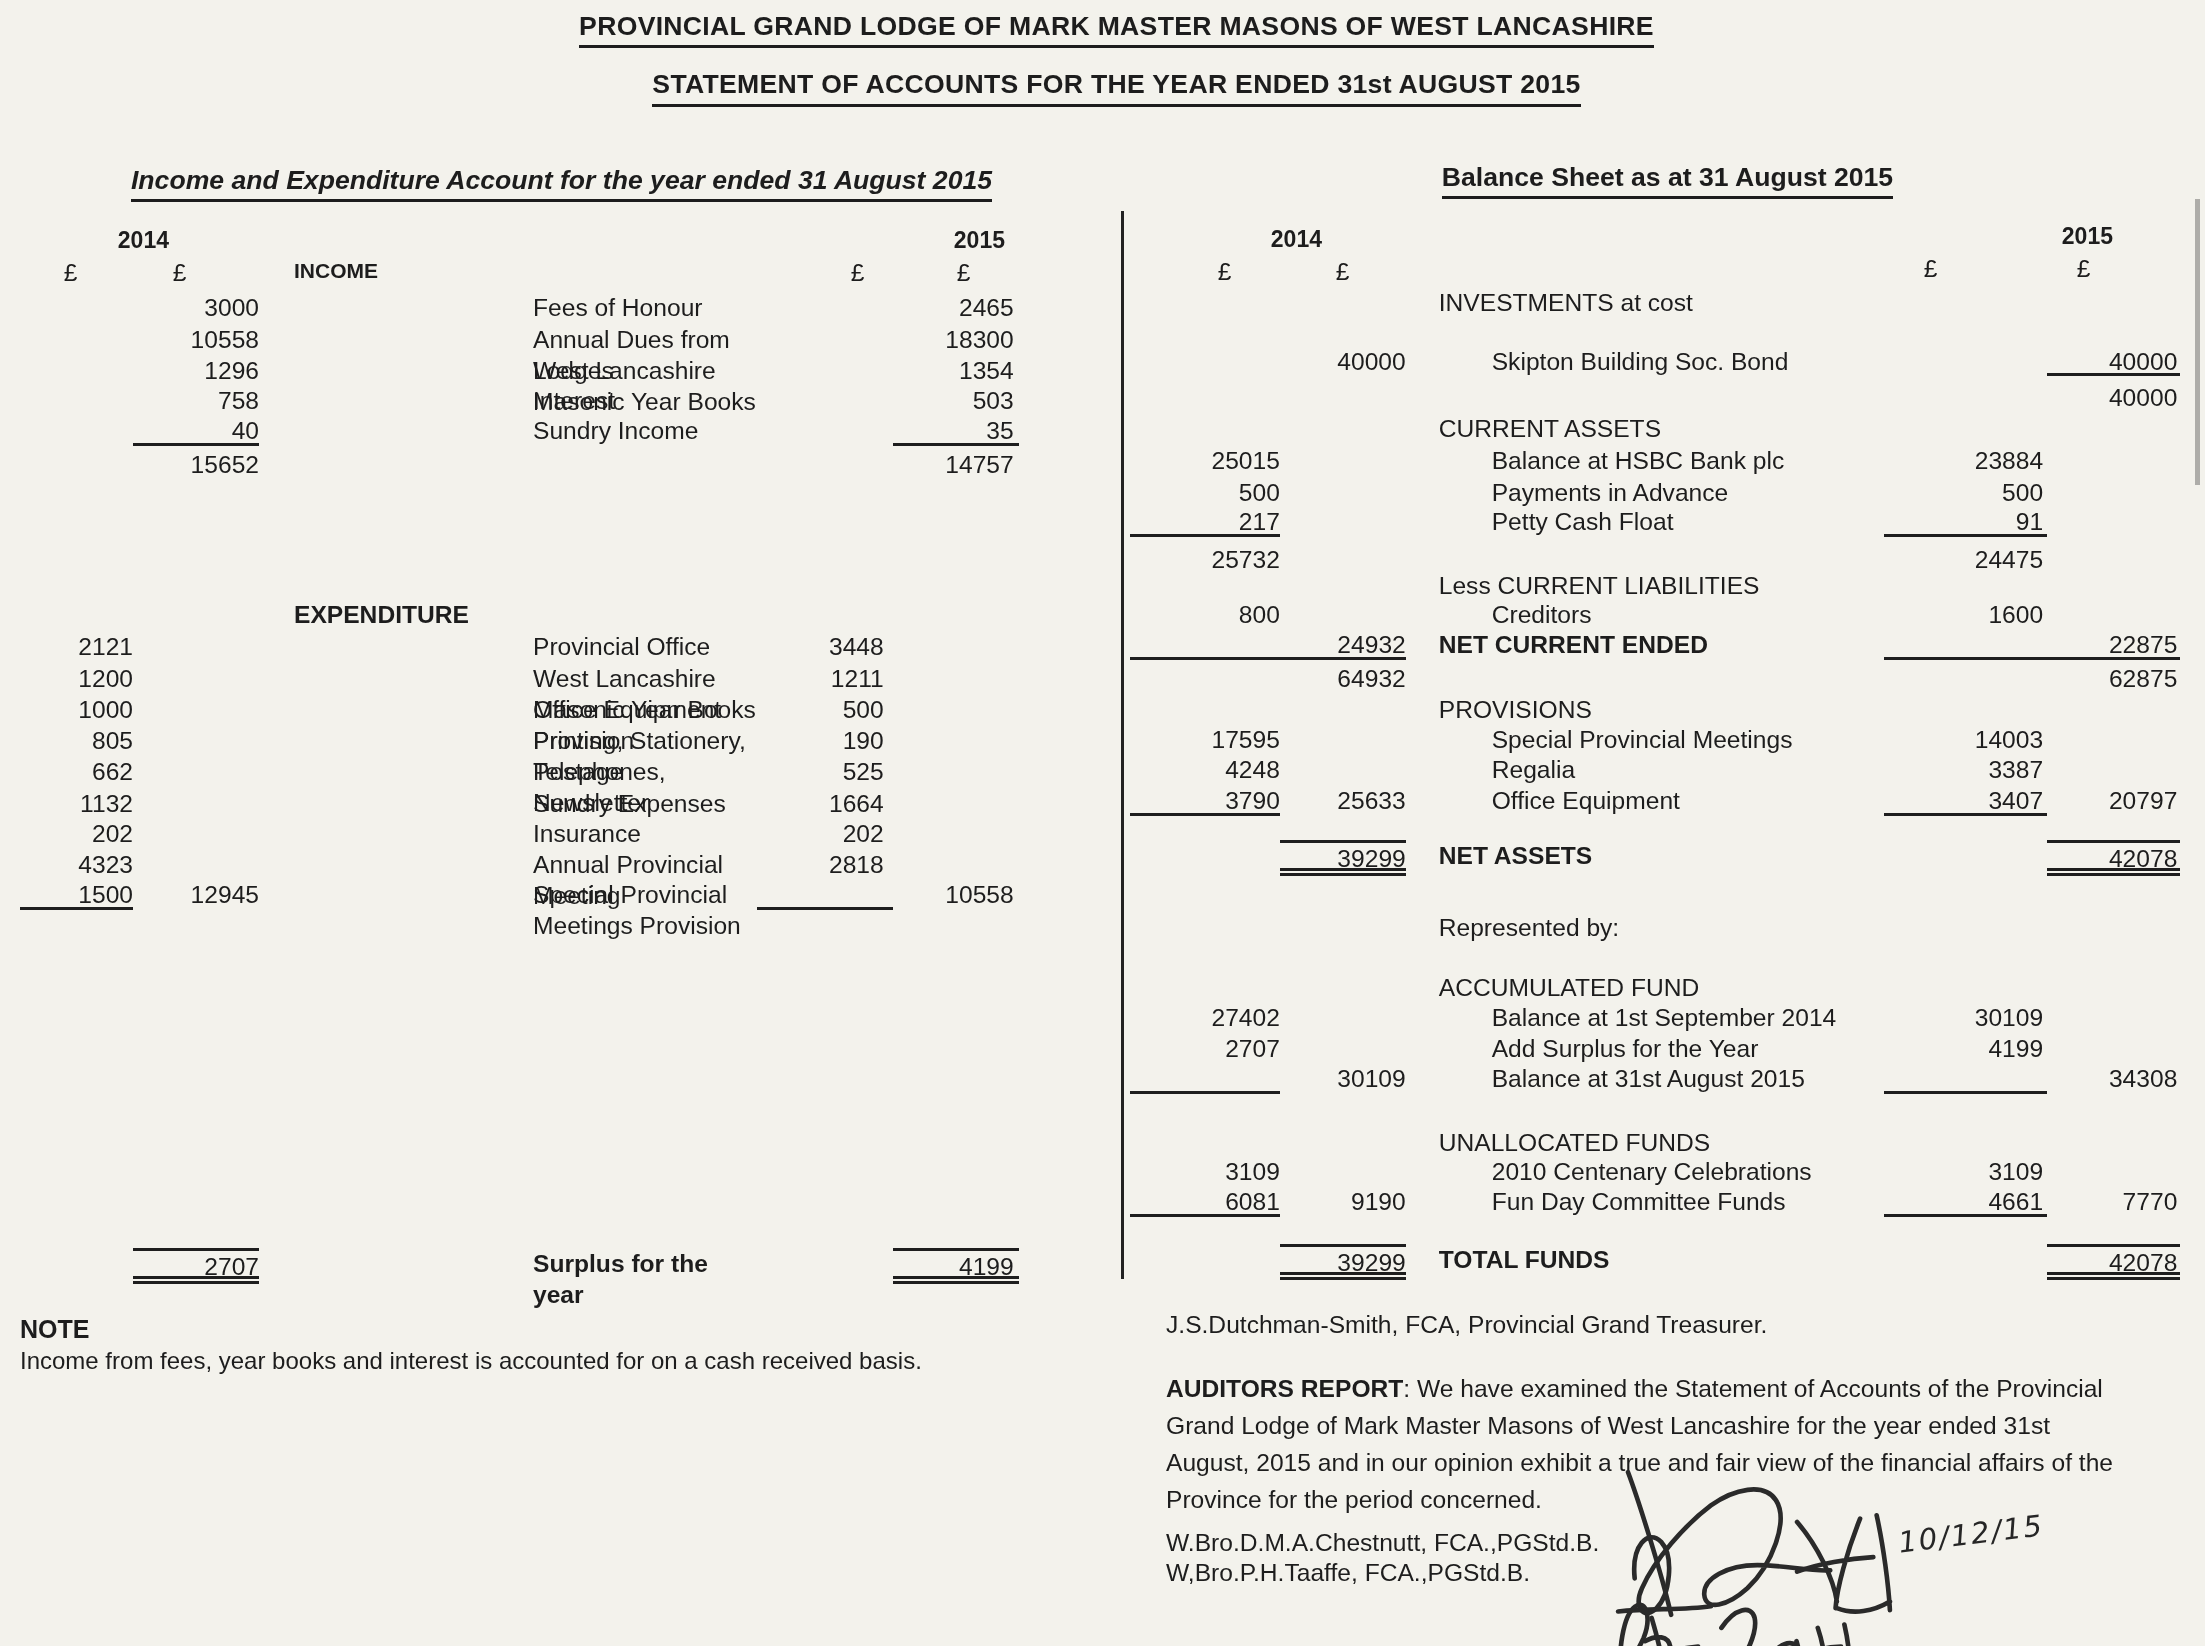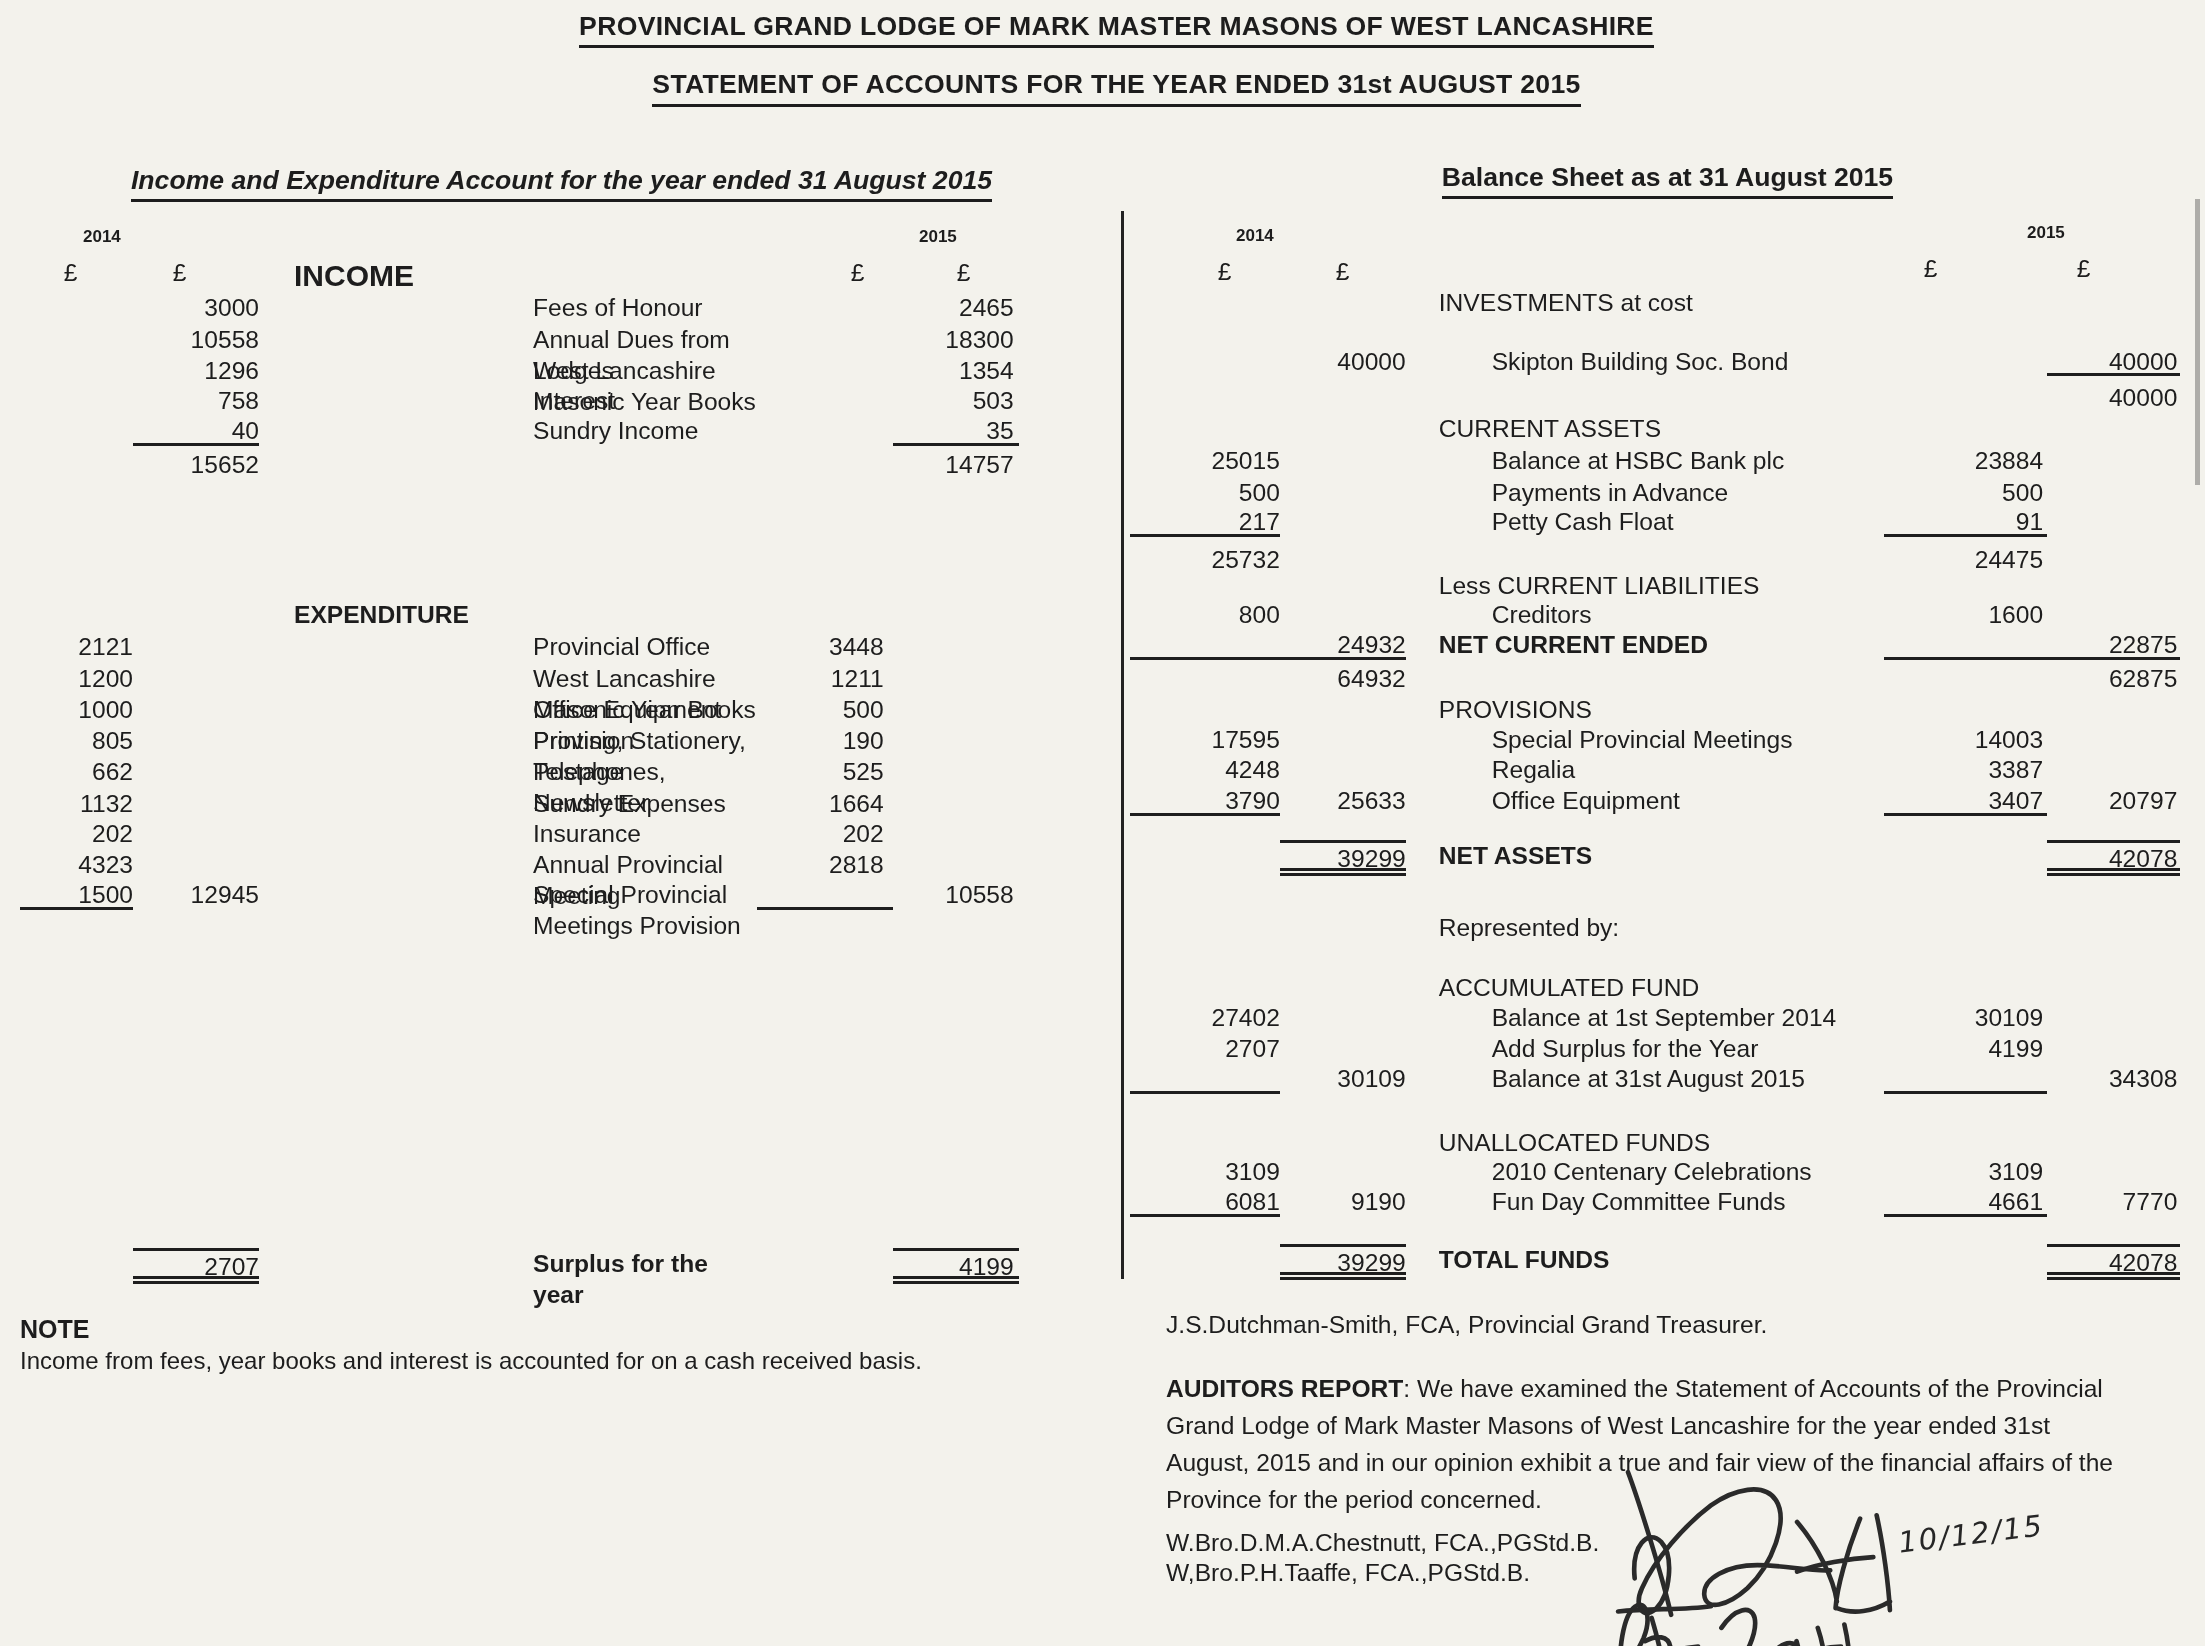--- a/index.html
+++ b/index.html
@@ -5,21 +5,21 @@
   html,body{margin:0;padding:0;background:#9a9a96;}
   .page{position:relative;width:2205px;height:1647px;background:#f3f2ec;overflow:hidden;
         font-family:"Liberation Sans", sans-serif;color:#1d1d1d;}
   .abs{position:absolute;}
   .b{font-weight:bold;}
   .i{font-style:italic;}
   .title{left:14px;width:2205px;text-align:center;font-weight:bold;font-size:26.6px;letter-spacing:0.3px;}
   .title .u{border-bottom:3.3px solid #1d1d1d;padding-bottom:4.7px;}
   .subhead{font-size:26.6px;font-weight:bold;text-align:center;}
   .subhead .u{border-bottom:3.3px solid #1d1d1d;padding-bottom:4px;}
-  .yr{font-size:17px;font-weight:bold;width:86px;text-align:left;}
+  .yr{font-size:23px;font-weight:bold;width:86px;text-align:right;}
   .pound{font-size:24.6px;width:29px;text-align:center;}
   
   .lrow{position:absolute;left:20px;width:1000px;display:flex;height:31px;line-height:31px;font-size:24.6px;}
   .c{box-sizing:border-box;}
   .c1{width:113px;}
   .c2{width:126px;}
   .lab{width:498px;padding-left:274px;}
   .c4{width:136px;padding-right:9.3px;}
   .c5{width:126px;padding-right:5.3px;}
   
@@ -55,21 +55,21 @@
 
   <div class="abs divider"></div>
   <div class="abs edge"></div>
 
   <div class="abs yr" style="left:83px;top:227px">2014</div>
   <div class="abs yr" style="left:919px;top:227px">2015</div>
   <div class="abs pound" style="left:56px;top:259px">£</div>
   <div class="abs pound" style="left:165px;top:259px">£</div>
   <div class="abs pound" style="left:843px;top:259px">£</div>
   <div class="abs pound" style="left:949px;top:259px">£</div>
-  <div class="abs b" style="left:294px;top:259px;font-size:30px">INCOME</div>
+  <div class="abs b" style="left:294px;top:259px;font-size:21px">INCOME</div>
 
   <div class="lrow" style="top:292px">
     <div class="c c1 n"></div>
       <div class="c c2 n">3000</div>
     <div class="c lab">Fees of Honour</div>
     <div class="c c4 n"></div>
       <div class="c c5 n">2465</div>
   </div>
   <div class="lrow" style="top:324px">
     <div class="c c1 n"></div>

